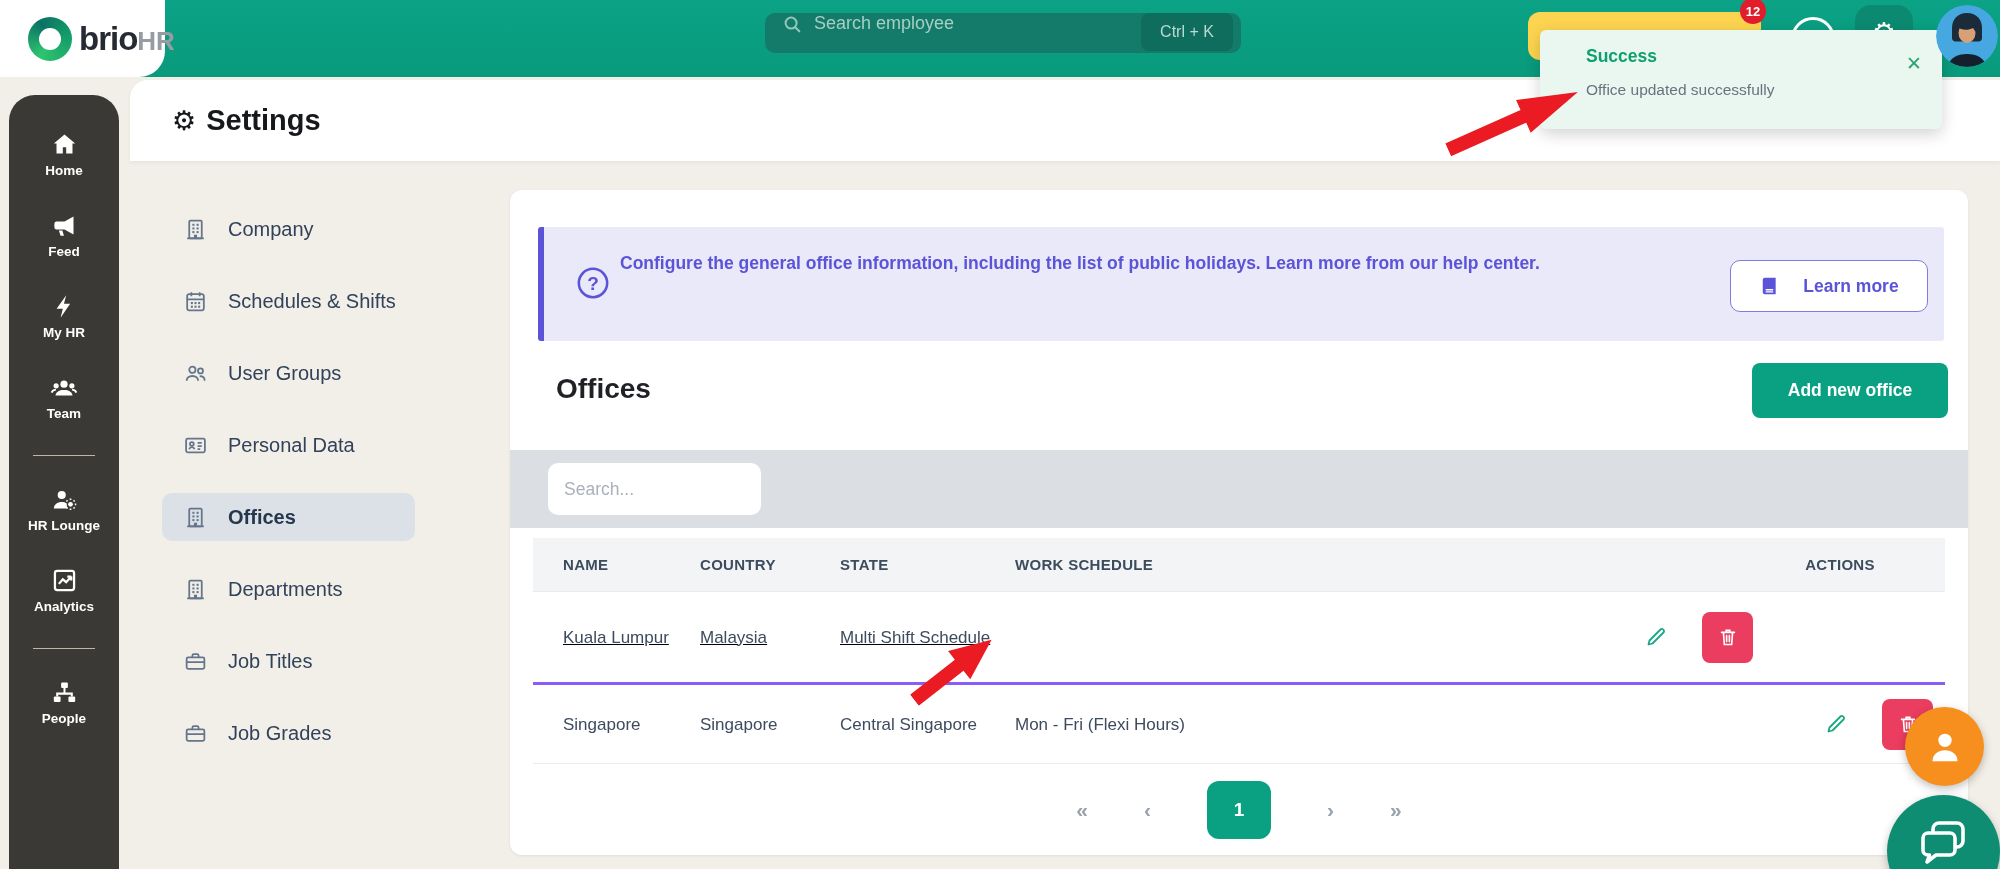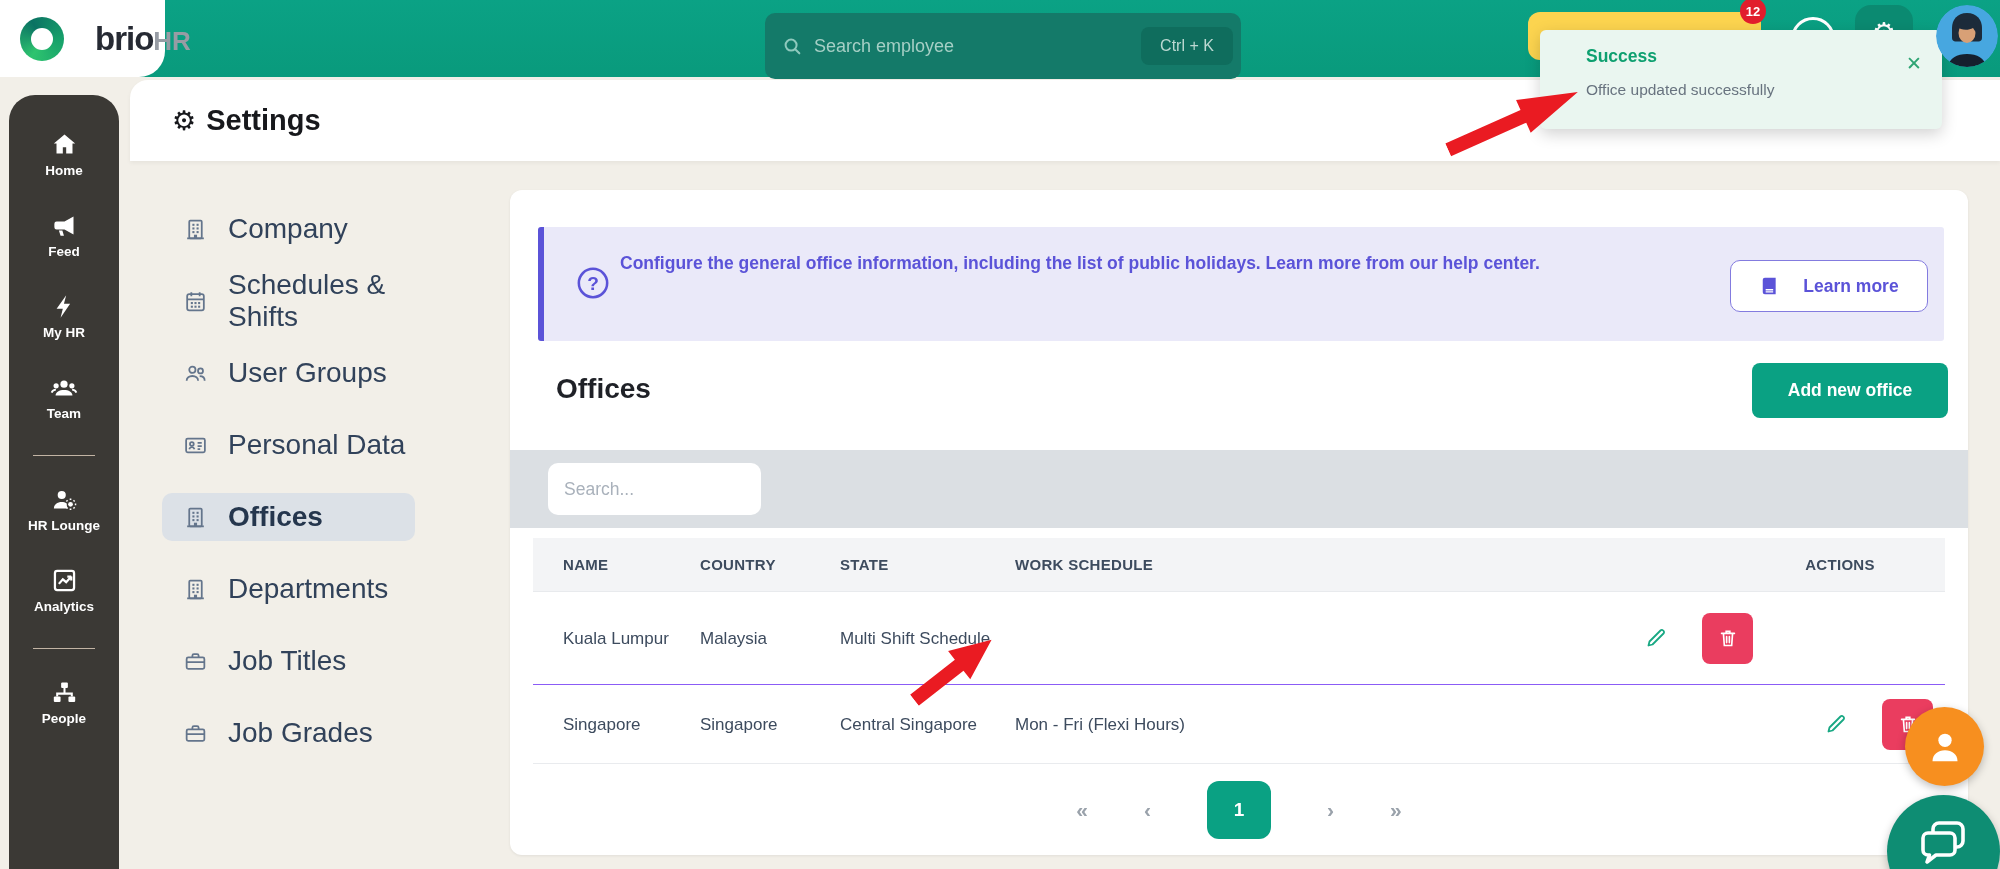--- a/index.html
+++ b/index.html
@@ -2,26 +2,26 @@
 <html><head>
 <meta charset="utf-8">
 <style>
   * { margin:0; padding:0; box-sizing:border-box; }
   html,body { width:2000px; height:869px; overflow:hidden; }
   body { font-family:"Liberation Sans","DejaVu Sans",sans-serif; background:#f2efe8; position:relative; }
   .abs { position:absolute; }
 
   
   .topbar { left:0; top:0; width:2000px; height:77px; background:linear-gradient(180deg,#0ba285,#099a7c); z-index:4; }
-  .logo-tab { left:0; top:0; width:165px; height:77px; background:#fff; border-radius:0 0 26px 0; display:flex; align-items:center; padding-left:20px; z-index:6;gap:24px; }
+  .logo-tab { left:0; top:0; width:165px; height:77px; background:#fff; border-radius:0 0 26px 0; display:flex; align-items:center; padding-left:28px; z-index:6; }
   .logo-swirl { width:44px; height:44px; border-radius:50%; background:conic-gradient(from 210deg,#2ec46f,#0b7263,#16a06a,#2ec46f); position:relative; flex:0 0 44px; }
   .logo-swirl::after { content:""; position:absolute; left:11px; top:11px; width:22px; height:22px; background:#fff; border-radius:50%; }
   .logo-text { font-size:33px; font-weight:800; color:#262a33; letter-spacing:-1px; margin-left:7px; }
   .logo-text-hr { font-size:26px; font-weight:800; color:#979ca4; letter-spacing:0; }
-  .gsearch { left:765px; top:13px; width:476px; height:66px; background:#147a69; border-radius:10px; display:flex; align-items:center; padding:0 8px 0 16px; z-index:6; }
+  .gsearch { left:765px; top:13px; width:476px; height:40px; background:#147a69; border-radius:10px; display:flex; align-items:flex-start; padding:0 8px 0 16px; z-index:6; }
   .gsearch input { background:transparent; border:none; outline:none; color:#e3f2ee; font-size:18px; margin-left:11px; flex:1; }
   .gsearch input::placeholder { color:#a5cfc5; }
   .kbd-chip { width:92px; height:38px; background:#0f6d5d; border-radius:8px; color:#bcd8d1; font-size:16px; display:flex; align-items:center; justify-content:center; }
   .yellow-btn { left:1528px; top:12px; width:233px; height:48px; background:#fcd44f; border-radius:12px; z-index:10; }
   .count-badge { left:1740px; top:-2px; width:26px; height:26px; border-radius:50%; background:#e11d2c; color:#fff; font-size:13px; font-weight:700; display:flex; align-items:center; justify-content:center; z-index:60; }
   .help-btn { left:1791px; top:17px; width:44px; height:44px; border:3px solid #fff; border-radius:50%; color:#fff; font-size:21px; font-weight:700; display:flex; align-items:center; justify-content:center; z-index:5; }
   .gear-btn { left:1855px; top:5px; width:58px; height:54px; background:#0b8a71; border-radius:16px; color:#fff; font-size:26px; font-family:"DejaVu Sans",sans-serif; display:flex; align-items:center; justify-content:center; z-index:5; }
   .avatar { left:1936px; top:5px; width:62px; height:62px; border-radius:50%; z-index:56; overflow:hidden; }
 
   
@@ -36,42 +36,42 @@
   .settings-title { font-size:29px; font-weight:800; color:#17181c; }
 
   
   .sidebar { left:9px; top:95px; width:110px; height:774px; background:#3b3935; border-radius:26px 26px 0 0; z-index:20; padding-top:36px; }
   .sb-item { display:flex; flex-direction:column; align-items:center; gap:5px; margin-bottom:34px; cursor:pointer; }
   .sb-item span { color:#fff; font-size:13.5px; font-weight:600; }
   .sb-divider { width:62px; border-top:1px solid #c2b4a4; margin:2px auto 30px auto; }
 
   
   .snav { left:162px; top:205px; width:253px; z-index:10; }
-  .snav-item { height:48px; margin-bottom:24px; display:flex; align-items:center; padding-left:21px; gap:20px; border-radius:10px; font-size:28px; color:#31425a; cursor:pointer; }
+  .snav-item { height:48px; margin-bottom:24px; display:flex; align-items:center; padding-left:21px; gap:20px; border-radius:10px; font-size:20px; color:#31425a; cursor:pointer; }
   .snav-item.selected { background:#dce1e7; font-weight:700; color:#25364d; }
   .snav-item svg { flex:0 0 25px; }
 
   
   .card { left:510px; top:190px; width:1458px; height:665px; background:#fff; border-radius:12px; box-shadow:0 1px 3px rgba(0,0,0,.07); z-index:10; overflow:hidden; }
   .banner { position:absolute; left:28px; top:37px; width:1406px; height:114px; background:#eae9f9; border-left:6px solid #5b53d8; border-radius:3px; }
   .banner-icon { position:absolute; left:32px; top:39px; }
   .banner-text { position:absolute; left:76px; top:20px; width:1110px; font-size:17.5px; font-weight:700; color:#5b53d8; line-height:33px; }
   .learn-btn { position:absolute; left:1220px; top:70px; width:198px; height:52px; background:#fff; border:1.6px solid #837bdf; border-radius:10px; display:flex; align-items:center; justify-content:center; gap:24px; font-size:17.5px; font-weight:700; color:#5b53d8; cursor:pointer; }
   .offices-h { position:absolute; left:46px; top:183px; font-size:28px; font-weight:800; color:#1f2127; }
   .add-btn { position:absolute; left:1242px; top:173px; width:196px; height:55px; background:#0aa183; border:none; border-radius:8px; color:#fff; font-size:17.5px; font-weight:700; cursor:pointer; }
   .gray-band { position:absolute; left:0; top:260px; width:1458px; height:78px; background:#dbdfe3; }
   .tbl-search { position:absolute; left:38px; top:273px; width:213px; height:52px; background:#fff; border:none; border-radius:10px; padding:0 16px; font-size:17.5px; color:#333; outline:none; }
   .tbl-search::placeholder { color:#a9b1bb; }
   .tblwrap { position:absolute; left:23px; top:348px; width:1412px; }
   .trow { display:grid; grid-template-columns:167px 140px 175px 1fr 180px; align-items:center; }
   .thead { height:54px; background:#f3f4f6; border-bottom:1px solid #e8eaed; }
   .thead div { font-size:15px; font-weight:700; color:#3d4b5e; letter-spacing:.3px; }
   .c1 { padding-left:30px; }
   .c-act { text-align:center; padding-right:30px; }
-  .tr1 { height:93px; border-bottom:1px solid #8b5cf6; }
+  .tr1 { height:93px; border-bottom:3px solid #8b5cf6;text-decoration:underline; }
   .tr2 { height:79px; border-bottom:1px solid #e9ebee; }
   .trow .td { font-size:17px; color:#3d4b5e; line-height:25px; }
   .act-cell { display:flex; justify-content:flex-end; align-items:center; gap:34px; padding-right:12px; }
   .trash-btn { width:51px; height:51px; background:#ea3d5f; border:none; border-radius:8px; display:flex; align-items:center; justify-content:center; cursor:pointer; }
   .pag { position:absolute; left:0; top:574px; width:1458px; height:91px; display:flex; align-items:center; justify-content:center; gap:56px; }
   .pag-line { position:absolute; left:23px; top:573px; width:1412px; height:1px; background:#e9ebee; }
   .pag-ctrl { font-size:21px; font-weight:700; color:#9aa2ab; cursor:pointer; }
   .page-box { width:64px; height:58px; background:#0aa183; border-radius:12px; color:#fff; font-size:19px; font-weight:700; display:flex; align-items:center; justify-content:center; cursor:pointer; }
 
   

